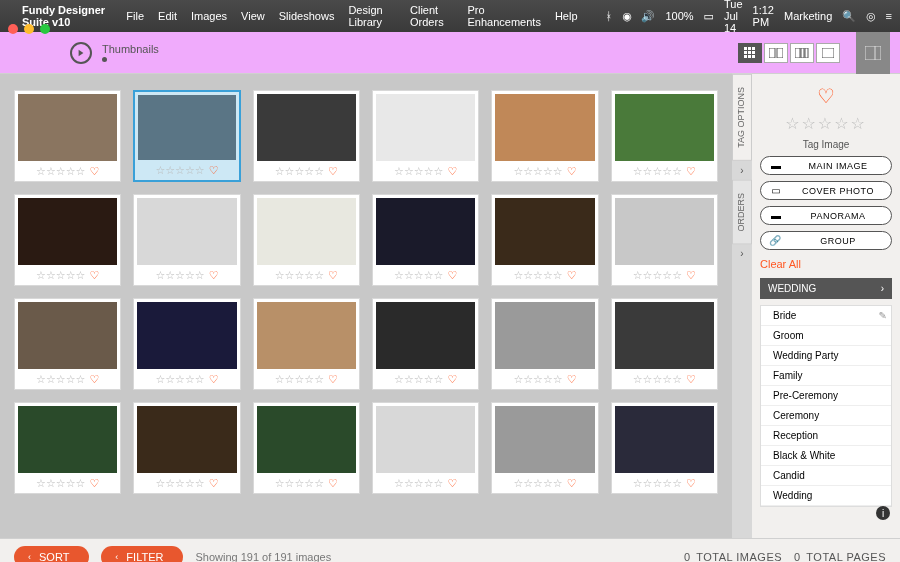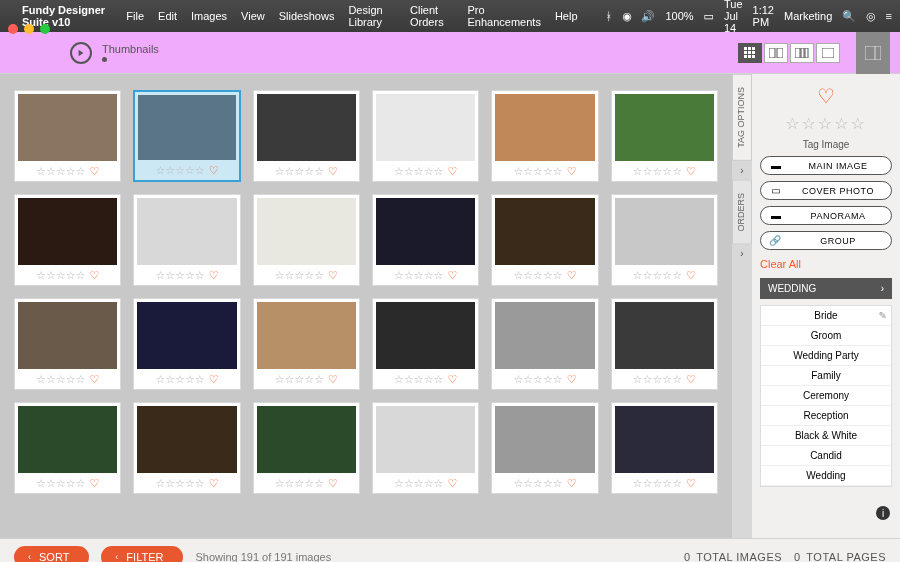--- a/index.html
+++ b/index.html
@@ -34,21 +34,21 @@
 .sidebar{width:148px;background:#f2f0ee;padding:10px 8px;display:flex;flex-direction:column;gap:6px;font-size:10px;overflow:auto}
 .big-heart{text-align:center;font-size:20px;color:#ff5722}
 .big-stars{text-align:center;font-size:16px;color:#bbb;letter-spacing:2px}
 .tag-lbl{text-align:center;font-size:10px;color:#555}
 .pill{border:1px solid #555;border-radius:12px;padding:3px 6px;display:flex;align-items:center;gap:6px;cursor:pointer;background:#fff}
 .pill .ico{width:18px;display:flex;justify-content:center}
 .pill .txt{flex:1;text-align:center;font-size:9px;letter-spacing:0.5px}
 .clear{color:#ff5722;font-size:11px;cursor:pointer;padding:2px 0}
 .cat-head{background:#555;color:#fff;padding:5px 8px;font-size:10px;display:flex;justify-content:space-between;align-items:center;cursor:pointer}
 .cat-list{background:#fff;border:1px solid #ddd}
-.cat-list div{padding:4px 12px;text-align:center;font-size:10px;border-bottom:1px solid #eee;cursor:pointer;position:relative}
+.cat-list div{padding:4px 12px;font-size:10px;border-bottom:1px solid #eee;cursor:pointer;position:relative}
 .cat-list div .edit{position:absolute;right:4px;color:#999}
 .info-badge{position:absolute;right:10px;bottom:42px;width:14px;height:14px;background:#333;color:#fff;border-radius:50%;font-size:10px;display:flex;align-items:center;justify-content:center}
 .footer{height:36px;background:#f2f0ee;border-top:1px solid #d0d0d0;display:flex;align-items:center;padding:0 14px;gap:12px;font-size:11px;color:#777}
 .fbtn{background:#e8572e;color:#fff;border-radius:14px;padding:5px 20px 5px 14px;display:flex;align-items:center;gap:8px;font-size:11px;cursor:pointer}
 .fbtn .arr{font-size:9px}
 .footer .spacer{flex:1}
 .footer .tot{color:#555}
 .footer .tot b{font-weight:400;letter-spacing:0.5px}
 svg{display:block}
 </style>
@@ -273,20 +273,21 @@
 
     <div class="cat-head">
       <span>WEDDING</span>
       <span>›</span>
     </div>
     <div class="cat-list" id="catlist">
         <div>Bride<span class="edit">✎</span></div>
         <div>Groom</div>
         <div>Wedding Party</div>
         <div>Family</div>
+        <div>Pre-Ceremony</div>
         <div>Ceremony</div>
         <div>Reception</div>
         <div>Black &amp; White</div>
         <div>Candid</div>
         <div>Wedding</div>
       </div>
   </div>
 </div>
 
 <div class="info-badge">i</div>

